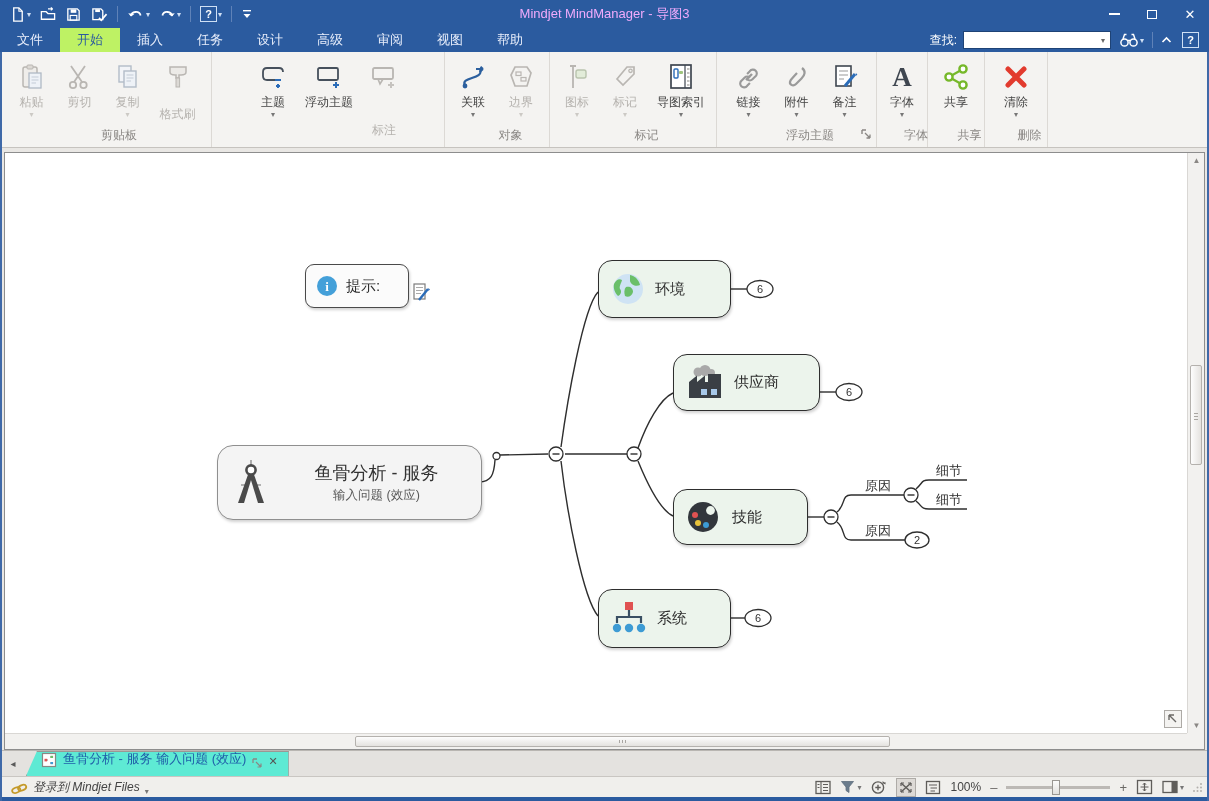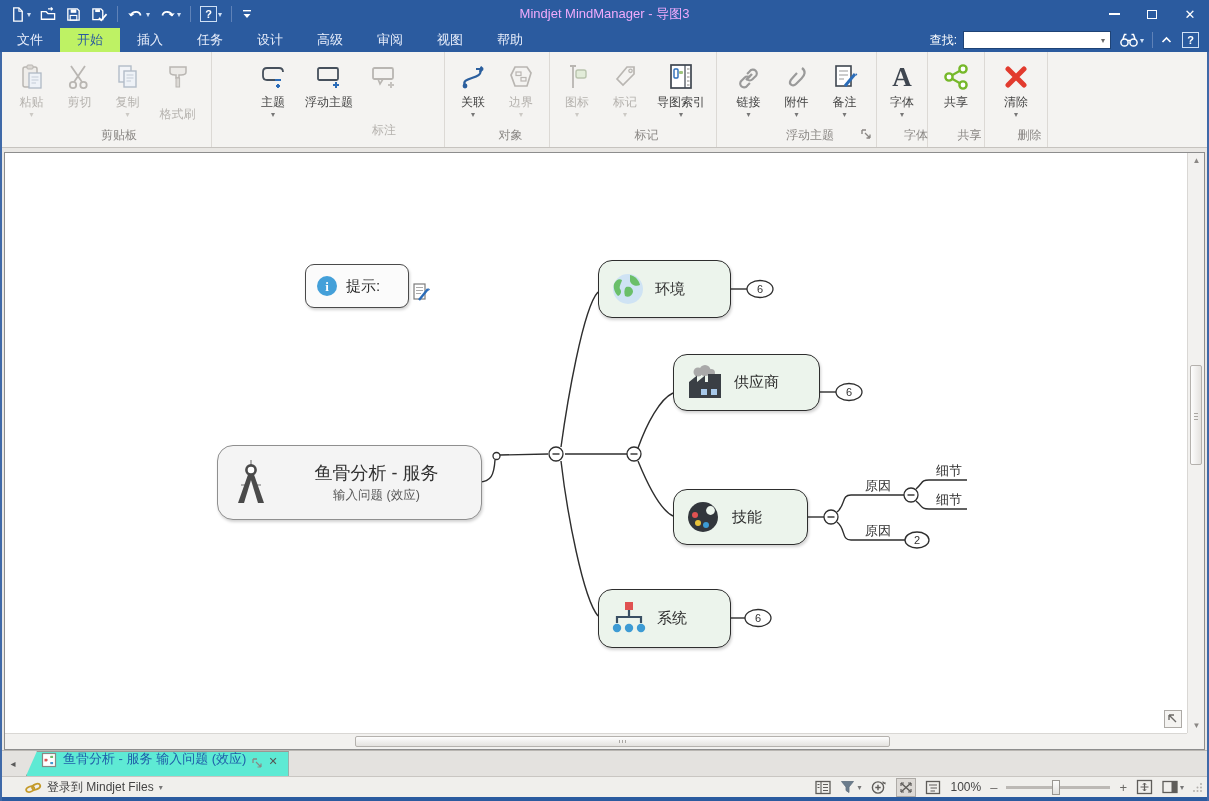--- a/index.html
+++ b/index.html
@@ -80,21 +80,21 @@
 
   
   .doctabs { position:absolute; top:750px; left:0; width:100%; height:26px; background:#e4e2df; border-top:1px solid #b9b6b2; display:flex; align-items:stretch; }
   .tab-scroll { width:26px; display:flex; align-items:center; justify-content:center; color:#5a5a5a; font-size:10px; }
   .doctab { display:flex; align-items:flex-end; gap:6px; background:#5eead4; border:1px solid #9b9894; border-bottom:none; padding:0 10px 8px 14px; clip-path:polygon(11px 0, 100% 0, 100% 100%, 0 100%); }
   .doctab-label { color:#1f5fa9; font-size:13px; white-space:nowrap; }
   .doctab .x { color:#555; font-size:11px; }
 
   
   .statusbar { position:absolute; top:776px; left:0; width:100%; height:21px; background:#f0efec; border-top:1px solid #c9c6c2; display:flex; align-items:center; font-size:12px; color:#444; }
-  .status-left { display:flex; align-items:center; gap:5px; padding-left:24px; }
+  .status-left { display:flex; align-items:flex-end; gap:5px; padding-left:10px;font-style:italic; }
   .status-right { margin-left:auto; display:flex; align-items:center; gap:9px; padding-right:6px; }
   .sb-drop { font-size:8px; color:#777; }
   .sb-btn { display:flex; align-items:center; gap:2px; }
   .sb-btn.pressed { background:#dddad6; border:1px solid #aeaba7; padding:1px; }
   .zoom-track { width:104px; height:3px; background:#bcb9b5; position:relative; }
   .zoom-thumb { position:absolute; top:-6px; width:8px; height:15px; background:linear-gradient(180deg,#fcfcfb,#e2e0dd); border:1px solid #9a9792; }
   .zoom-sign { font-size:13px; color:#6b6966; }
   .bottom-strip { position:absolute; bottom:0; left:0; width:100%; height:4px; background:#2b5b9f; }
 </style>
 </head>

